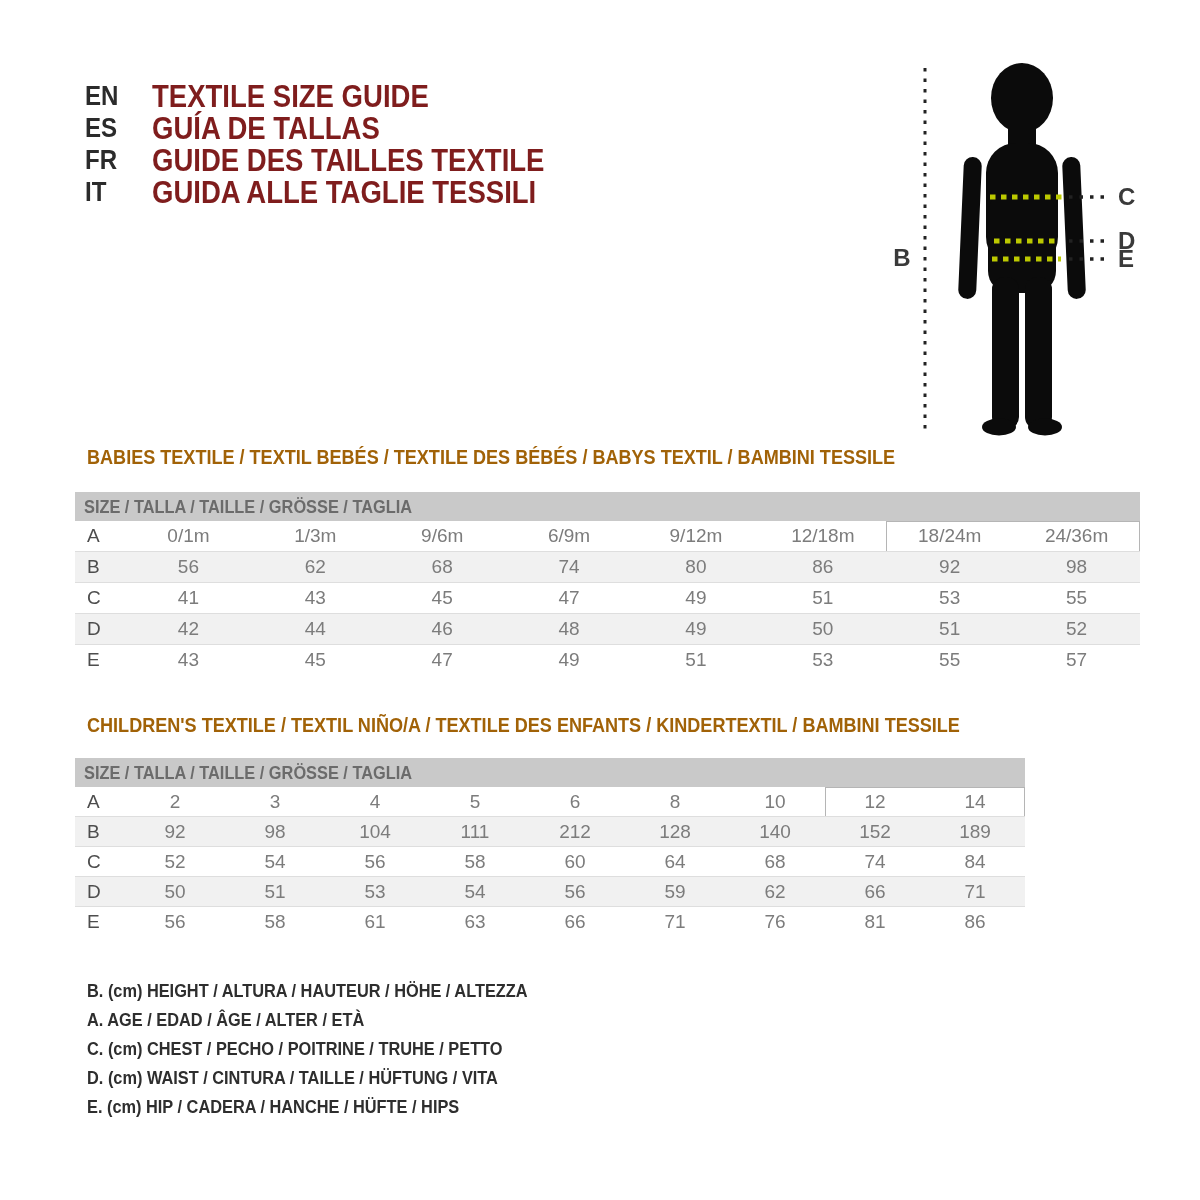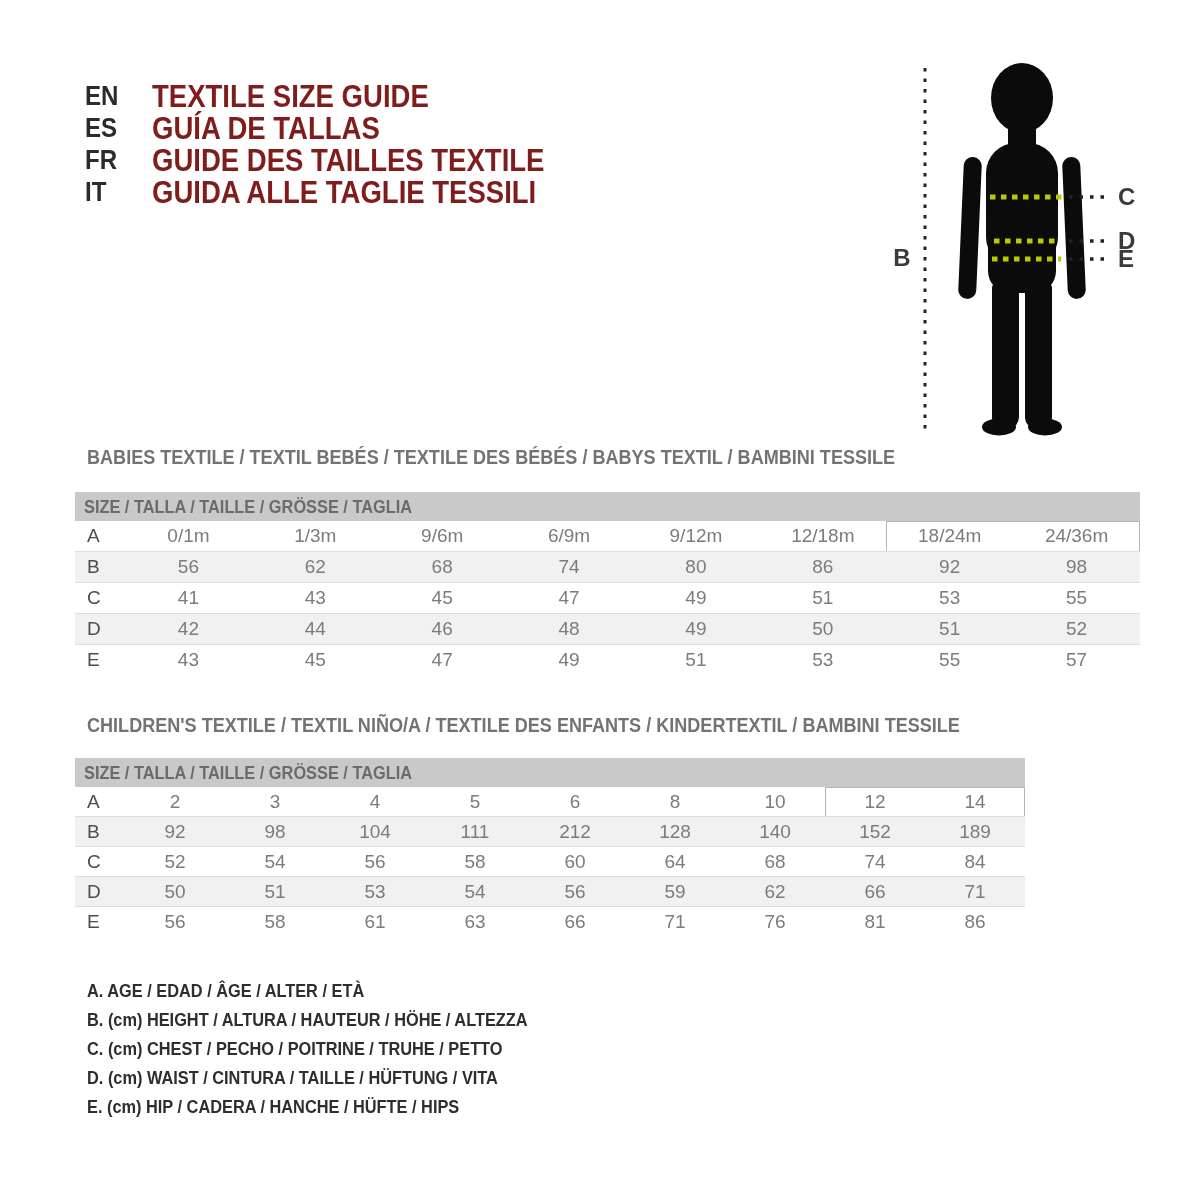--- a/index.html
+++ b/index.html
@@ -12,21 +12,21 @@
   .lang-block{position:absolute;left:85px;top:80px;}
   .lang-row{display:flex;height:32px;align-items:center;}
   .lang-code{width:67px;flex:none;font-weight:700;font-size:28px;color:#2b2b2b;}
   .lang-title{font-weight:700;font-size:32px;color:#7f1d1d;}
 
   
   .figure{position:absolute;left:850px;top:45px;width:320px;height:400px;}
   .figure text{font-family:"Liberation Sans","DejaVu Sans",sans-serif;font-weight:700;font-size:24px;fill:#3a3a3a;}
 
   
-  .sec-heading{position:absolute;margin:0;font-size:21px;font-weight:700;color:#737373;line-height:26px;}
+  .sec-heading{position:absolute;margin:0;font-size:21px;font-weight:700;color:#a16207;line-height:26px;}
   #babies-heading{left:87px;top:444px;}
   #children-heading{left:87px;top:712px;text-decoration:underline;}
 
   
   .tbl{position:absolute;font-size:19px;}
   #babies-table{left:75px;top:492px;width:1065px;}
   #children-table{left:75px;top:758px;width:950px;}
   .tbl-bar{height:29px;background:#c9c9c9;color:#6b6b6b;font-weight:700;font-size:19px;line-height:29px;
            padding-left:9px;box-sizing:border-box;}
   .tbl-row{position:relative;display:flex;align-items:center;height:30px;background:#fff;}
@@ -221,20 +221,20 @@
         <span class="cell">63</span>
         <span class="cell">66</span>
         <span class="cell">71</span>
         <span class="cell">76</span>
         <span class="cell">81</span>
         <span class="cell">86</span>
       </div>
     </div>
 
   <div class="legend" id="legend">
+      <div class="legend-line"><span class="cond">B. (cm) HEIGHT / ALTURA / HAUTEUR / HÖHE / ALTEZZA</span></div>
       <div class="legend-line"><span class="cond">A. AGE / EDAD / ÂGE / ALTER / ETÀ</span></div>
-      <div class="legend-line"><span class="cond">B. (cm) HEIGHT / ALTURA / HAUTEUR / HÖHE / ALTEZZA</span></div>
       <div class="legend-line"><span class="cond">C. (cm) CHEST / PECHO / POITRINE / TRUHE / PETTO</span></div>
       <div class="legend-line"><span class="cond">D. (cm) WAIST / CINTURA / TAILLE / HÜFTUNG / VITA</span></div>
       <div class="legend-line"><span class="cond">E. (cm) HIP / CADERA / HANCHE / HÜFTE / HIPS</span></div>
     </div>
 
 </div>
 
 </body></html>

